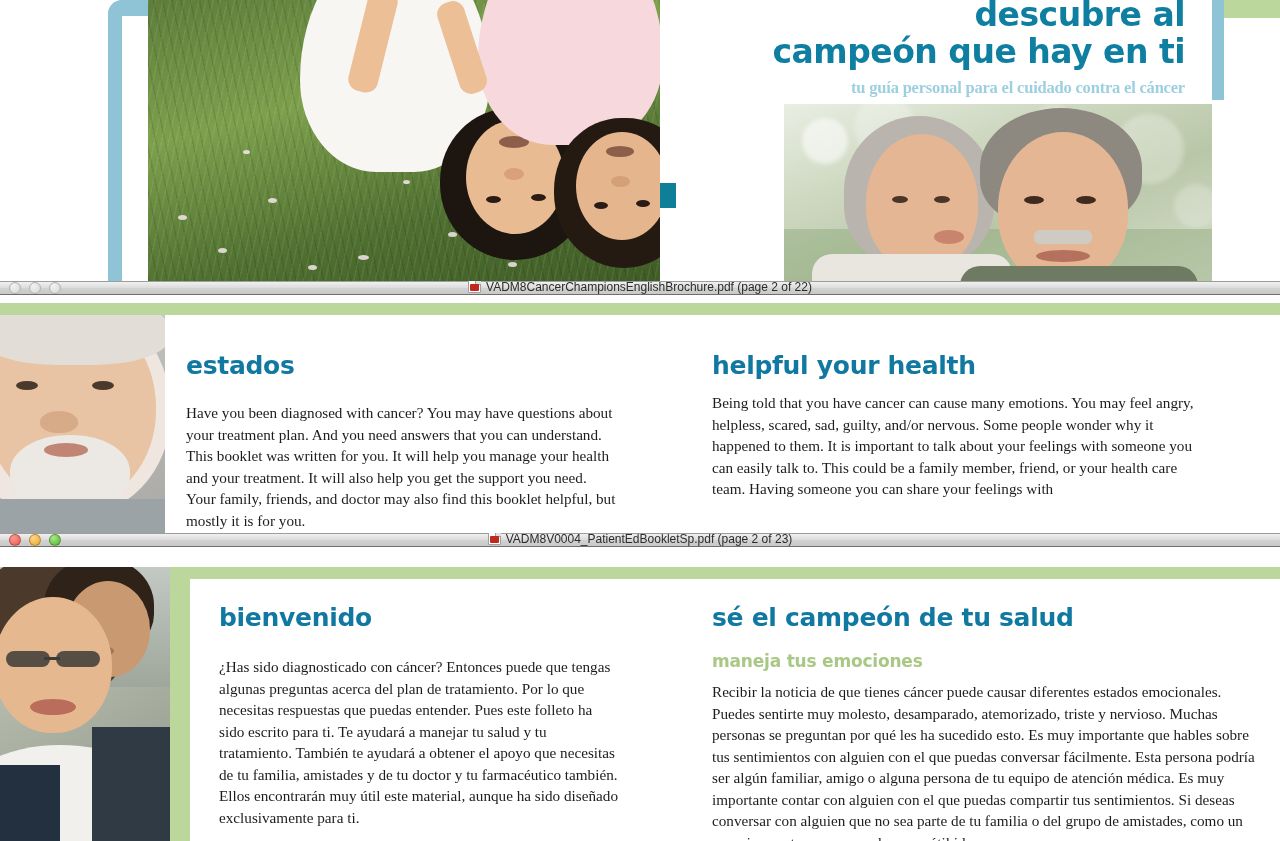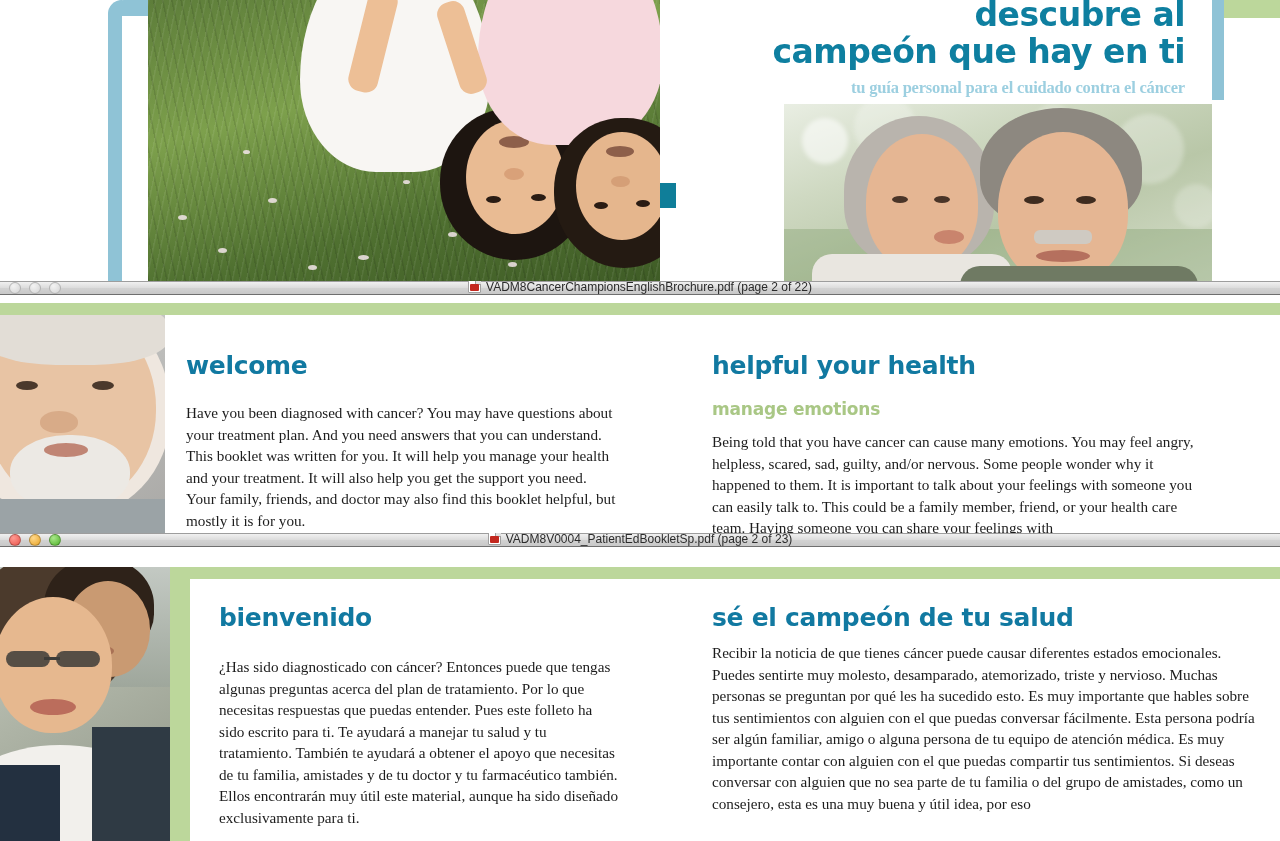--- a/index.html
+++ b/index.html
@@ -399,27 +399,26 @@
         <div style="position:absolute; left:92px; top:66px; width:22px; height:9px; background:#4b392c; border-radius:50%;"></div>
         <div style="position:absolute; left:40px; top:96px; width:38px; height:22px; background:#d8ab88; border-radius:50% 50% 45% 45%;"></div>
         <div style="position:absolute; left:10px; top:120px; width:120px; height:76px; background:#ece9e4; border-radius:48%;"></div>
         <div style="position:absolute; left:44px; top:128px; width:44px; height:14px; background:#c08574; border-radius:50%;"></div>
         <div style="position:absolute; left:-30px; top:184px; width:230px; height:60px; background:#9ba3a6;"></div>
       </div>
 
       <div class="pane-white-right"></div>
 
       <div class="col-left-2">
-        <h1 class="page-h">welcome</h1>
+        <h1 class="page-h">estados</h1>
         <p class="body" style="margin-top:22px;">Have you been diagnosed with cancer? You may have questions about your treatment plan. And you need answers that you can understand. This booklet was written for you. It will help you manage your health and your treatment. It will also help you get the support you need. Your family, friends, and doctor may also find this booklet helpful, but mostly it is for you.</p>
       </div>
 
       <div class="col-right-2">
         <h1 class="page-h">helpful your health</h1>
-        <h2 class="page-sub" style="margin-top:19px;">manage emotions</h2>
         <p class="body" style="margin-top:12px;">Being told that you have cancer can cause many emotions. You may feel angry, helpless, scared, sad, guilty, and/or nervous. Some people wonder why it happened to them. It is important to talk about your feelings with someone you can easily talk to. This could be a family member, friend, or your health care team. Having someone you can share your feelings with</p>
       </div>
     </div>
   </section>
 
   <section class="pane" id="win3">
 
     <div class="titlebar">
       <div class="traffic">
         <span class="light close"></span>
@@ -453,18 +452,19 @@
       <div class="sp-leftgreen"></div>
 
       <div class="col-left-3">
         <h1 class="page-h">bienvenido</h1>
         <p class="body" style="margin-top:24px;">¿Has sido diagnosticado con cáncer? Entonces puede que tengas algunas preguntas acerca del plan de tratamiento. Por lo que necesitas respuestas que puedas entender. Pues este folleto ha sido escrito para ti. Te ayudará a manejar tu salud y tu tratamiento. También te ayudará a obtener el apoyo que necesitas de tu familia, amistades y de tu doctor y tu farmacéutico también. Ellos encontrarán muy útil este material, aunque ha sido diseñado exclusivamente para ti.</p>
 
       </div>
 
       <div class="col-right-3">
         <h1 class="page-h">sé el campeón de tu salud</h1>
+        <h2 class="page-sub" style="margin-top:19px;">maneja tus emociones</h2>
         <p class="body" style="margin-top:10px;">Recibir la noticia de que tienes cáncer puede causar diferentes estados emocionales. Puedes sentirte muy molesto, desamparado, atemorizado, triste y nervioso. Muchas personas se preguntan por qué les ha sucedido esto. Es muy importante que hables sobre tus sentimientos con alguien con el que puedas conversar fácilmente. Esta persona podría ser algún familiar, amigo o alguna persona de tu equipo de atención médica. Es muy importante contar con alguien con el que puedas compartir tus sentimientos. Si deseas conversar con alguien que no sea parte de tu familia o del grupo de amistades, como un consejero, esta es una muy buena y útil idea, por eso</p>
       </div>
     </div>
   </section>
 
 </div>
 
 </body></html>

